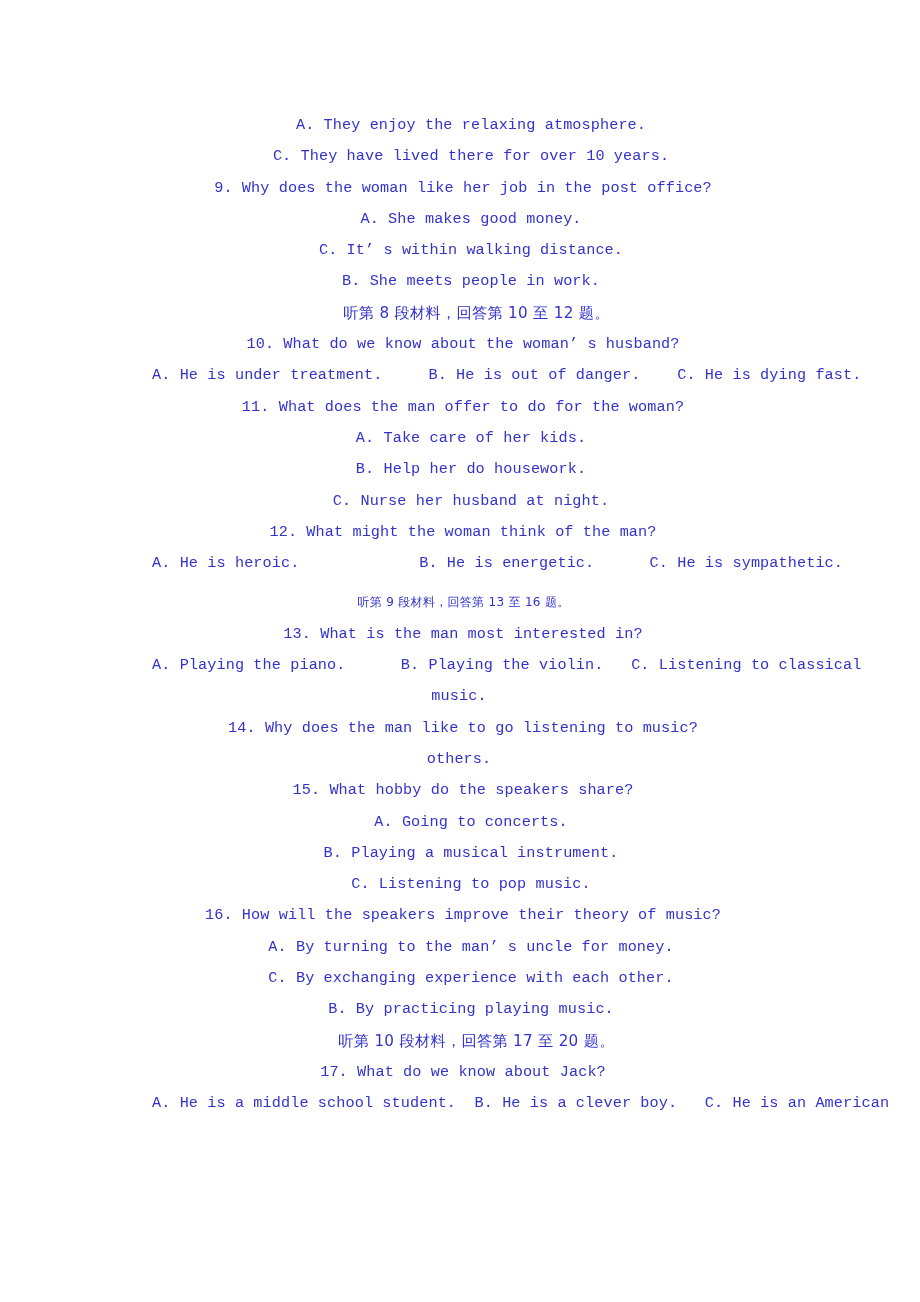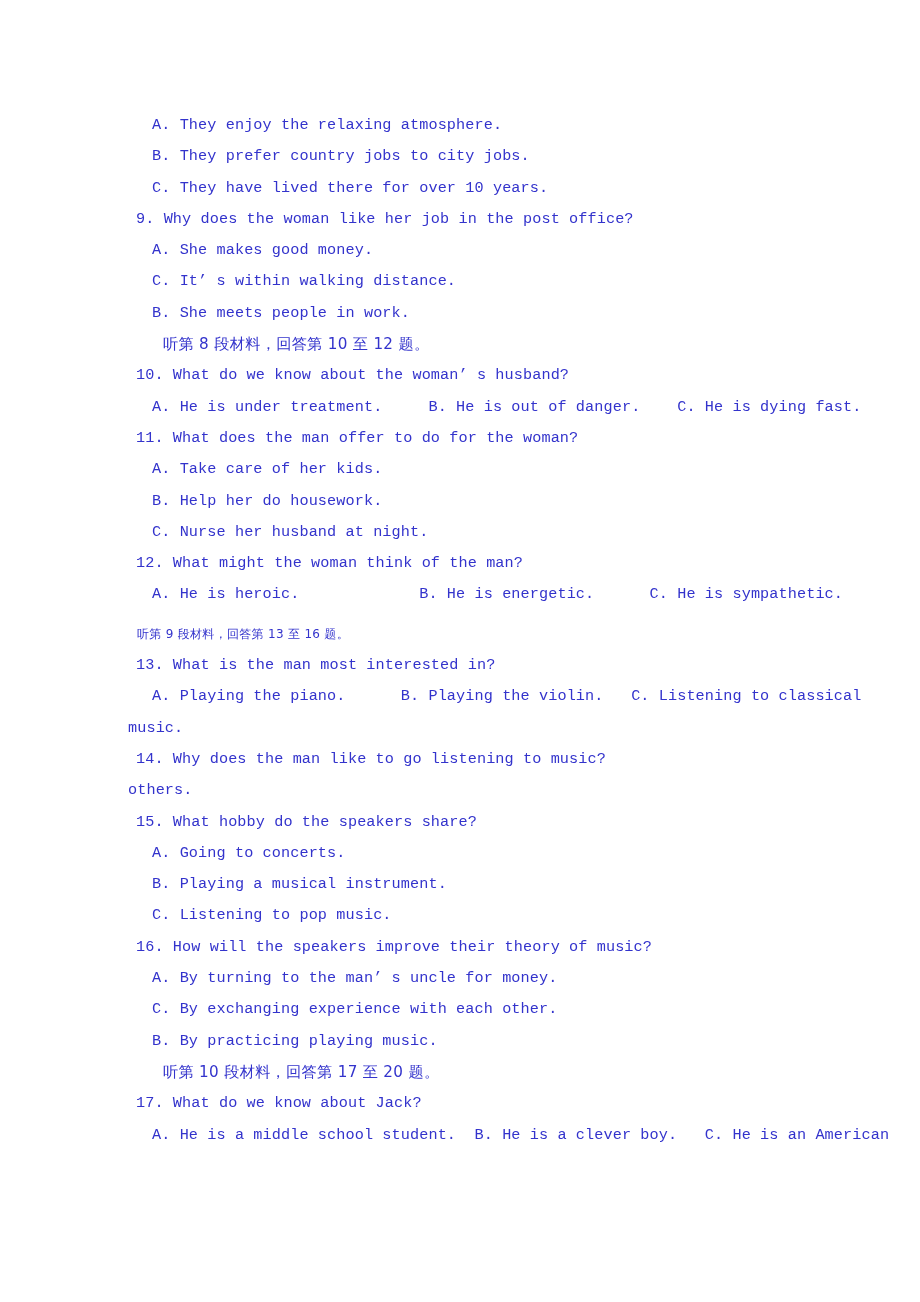--- a/index.html
+++ b/index.html
@@ -14,20 +14,21 @@
     overflow: hidden;
     font-family: "Liberation Mono", "DejaVu Sans Mono", monospace;
   }
   .page {
     position: relative;
     width: 920px;
     height: 1302px;
     background: #ffffff;
     box-sizing: border-box;
     padding: 110px 130px 0 130px;
+    text-align: center;
   }
   .doc-body {
     width: 660px;
     color: #3333cc;
     font-size: 15.2px;
     line-height: 31.3px;
     letter-spacing: 0.1px;
   }
   
   .line {
@@ -59,21 +60,20 @@
   .gap-before {
     margin-top: 8px;
   }
 </style>
 </head>
 <body>
 
 <div class="page">
   <div class="doc-body" id="doc-body">
       <div class="line opt-line">A. They enjoy the relaxing atmosphere.</div>
-      <div class="line opt-line">B. They prefer country jobs to city jobs.</div>
       <div class="line opt-line">C. They have lived there for over 10 years.</div>
       <div class="line q-line">9. Why does the woman like her job in the post office?</div>
       <div class="line opt-line">A. She makes good money.</div>
       <div class="line opt-line">C. It’ s within walking distance.</div>
       <div class="line opt-line">B. She meets people in work.</div>
       <div class="line cn-line">听第 8 段材料，回答第 10 至 12 题。</div>
       <div class="line q-line">10. What do we know about the woman’ s husband?</div>
       <div class="line opt-line">A. He is under treatment.     B. He is out of danger.    C. He is dying fast.</div>
       <div class="line q-line">11. What does the man offer to do for the woman?</div>
       <div class="line opt-line">A. Take care of her kids.</div>

